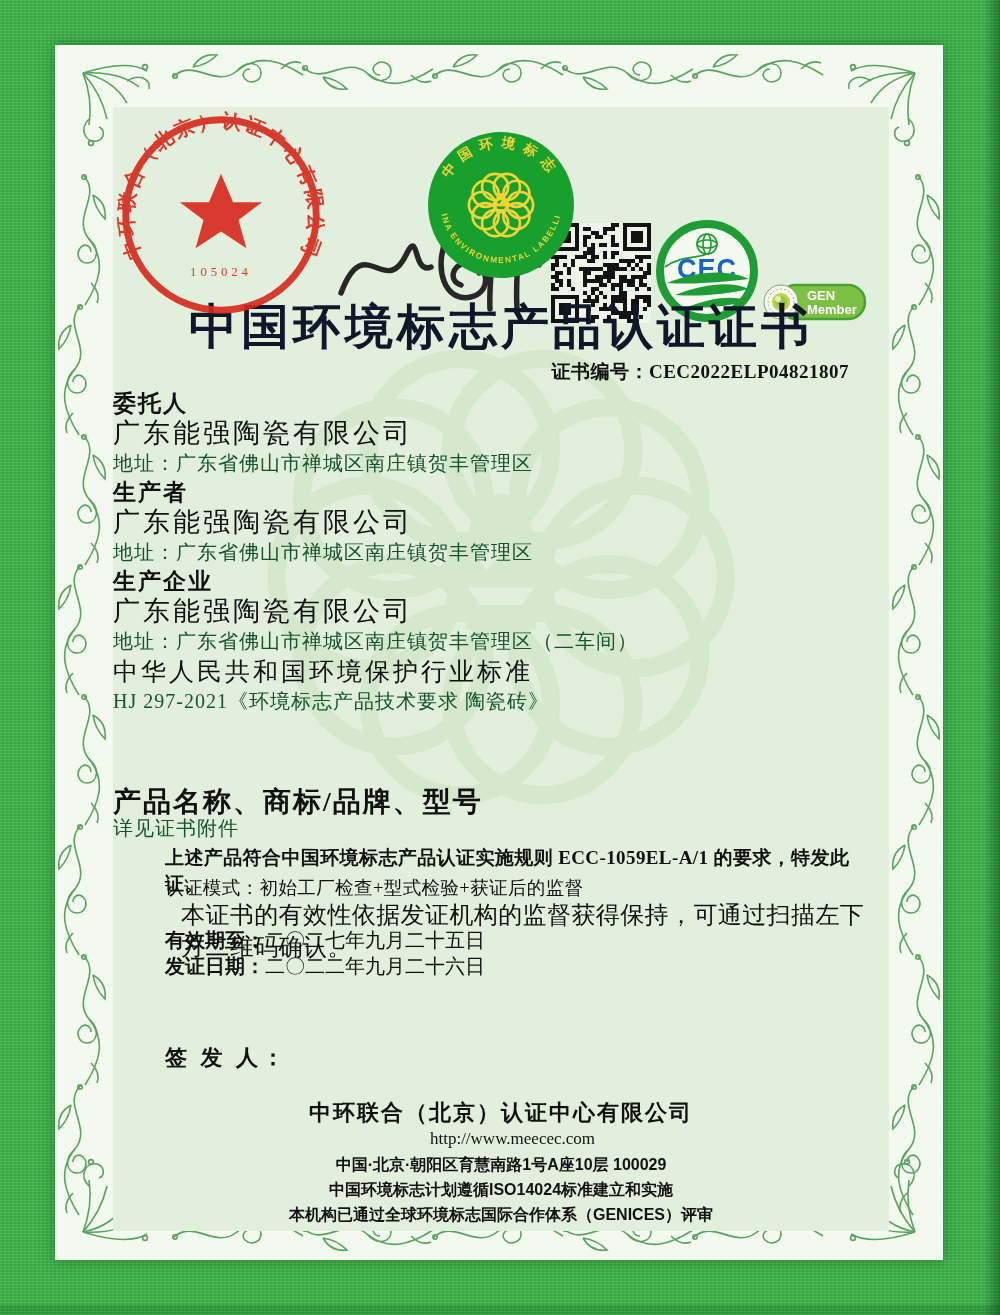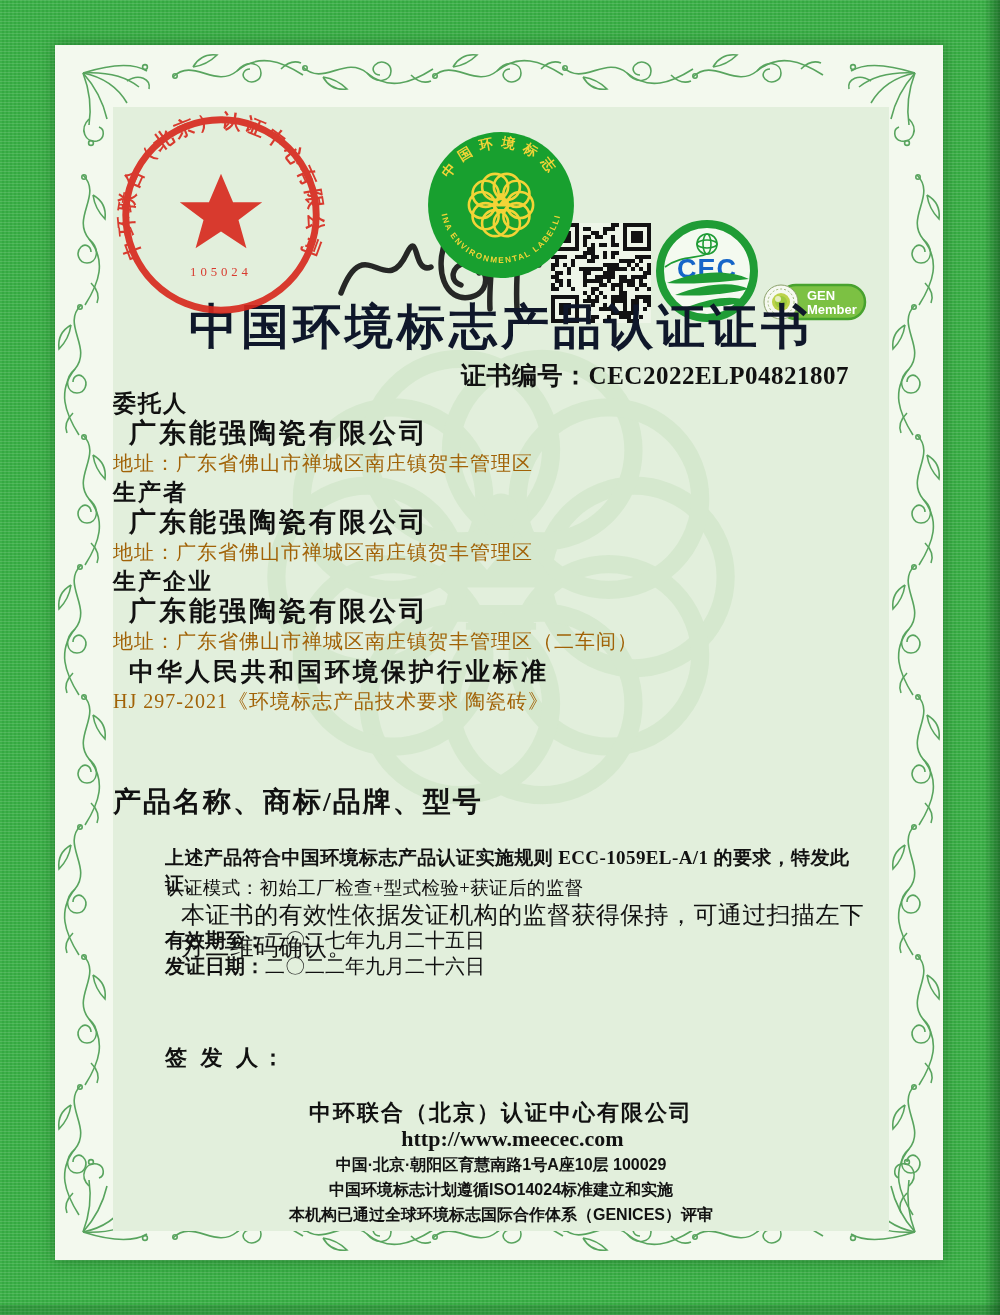--- a/index.html
+++ b/index.html
@@ -22,44 +22,44 @@
   .panel{position:absolute;left:58px;top:62px;width:776px;height:1124px;
     background:#e2efdc;}
   .panel > div{position:absolute;}
 
   .watermark{position:absolute;left:128px;top:210px;color:#c9e2c1;opacity:.5;}
 
   .logo-wrap{left:0;right:0;top:22px;text-align:center;}
   .cert-title{left:0;right:0;top:188px;text-align:center;
     font-family:"Liberation Sans", sans-serif;font-weight:bold;
     font-size:48px;letter-spacing:4px;color:#0f172a;}
-  .cert-no{right:40px;top:252px;font-size:25px;font-weight:bold;letter-spacing:.5px;}
+  .cert-no{right:40px;top:252px;font-size:19px;font-weight:bold;letter-spacing:.5px;}
 
   .section{left:0;right:0;text-align:left;}
   .sec-heading{display:block;font-size:23px;font-weight:bold;line-height:26px;letter-spacing:2px;}
-  .sec-company{display:block;font-size:27px;font-weight:bold;line-height:33px;letter-spacing:3px;margin-left:16px;}
-  .sec-detail{display:block;font-size:20px;line-height:27px;letter-spacing:1px;color:#a16207;}
+  .sec-company{display:block;font-size:27px;font-weight:normal;line-height:33px;letter-spacing:3px;}
+  .sec-detail{display:block;font-size:20px;line-height:27px;letter-spacing:1px;color:#14532d;}
 
   .statement{left:52px;right:20px;top:738px;font-size:19px;font-weight:bold;letter-spacing:.4px;}
   .mode-line{left:52px;right:20px;top:768px;font-size:18.5px;letter-spacing:.4px;}
   .validity-line{left:68px;right:20px;top:792px;font-size:24px;letter-spacing:.4px;}
 
   .dates{left:52px;top:820px;font-size:20px;line-height:26px;}
   .dates .lbl{font-weight:bold;}
   .authority{right:14px;top:846px;font-size:19px;}
   .authority .lbl{font-weight:bold;}
   .signer{left:52px;top:936px;font-size:22px;font-weight:bold;letter-spacing:4px;}
 
   .seal{left:78px;top:800px;opacity:.9;}
   .signature{left:108px;top:888px;}
   .qr{left:36px;top:990px;}
 
   .footer{left:0;right:0;top:992px;text-align:center;}
   .footer .org{font-size:22px;font-weight:bold;letter-spacing:2px;line-height:27px;}
-  .footer .url{font-size:22px;font-weight:bold;line-height:26px;padding-left:23px;}
+  .footer .url{font-size:17px;font-weight:normal;line-height:26px;padding-left:23px;}
   .footer .addr{font-family:"Liberation Sans", sans-serif;font-size:16px;font-weight:bold;line-height:25px;}
   .footer .l3,.footer .l4{font-family:"Liberation Sans", sans-serif;font-size:16px;font-weight:bold;line-height:25px;}
 
   .cec-logo{left:628px;top:936px;}
   .gen-badge{left:636px;top:1044px;}
 </style>
 </head>
 <body>
 
 <svg width="0" height="0" style="position:absolute">
@@ -186,20 +186,21 @@
     </div>
 
     <div class="section" style="top:548px">
       <span class="sec-company" style="font-size:25px">中华人民共和国环境保护行业标准</span>
       <span class="sec-detail">HJ 297-2021《环境标志产品技术要求 陶瓷砖》</span>
     </div>
 
 
     <div class="section" style="top:682px">
       <span class="sec-heading" style="font-size:28px">产品名称、商标/品牌、型号</span>
+      <span class="sec-detail">详见证书附件</span>
     </div>
 
     <div class="statement">上述产品符合中国环境标志产品认证实施规则 ECC-1059EL-A/1 的要求，特发此证。</div>
     <div class="mode-line">认证模式：初始工厂检查+型式检验+获证后的监督</div>
     <div class="validity-line">本证书的有效性依据发证机构的监督获得保持，可通过扫描左下方二维码确认。</div>
 
     <div class="dates">
       <div>
         <span class="lbl">有效期至：</span><span>二〇二七年九月二十五日</span>
       </div>

